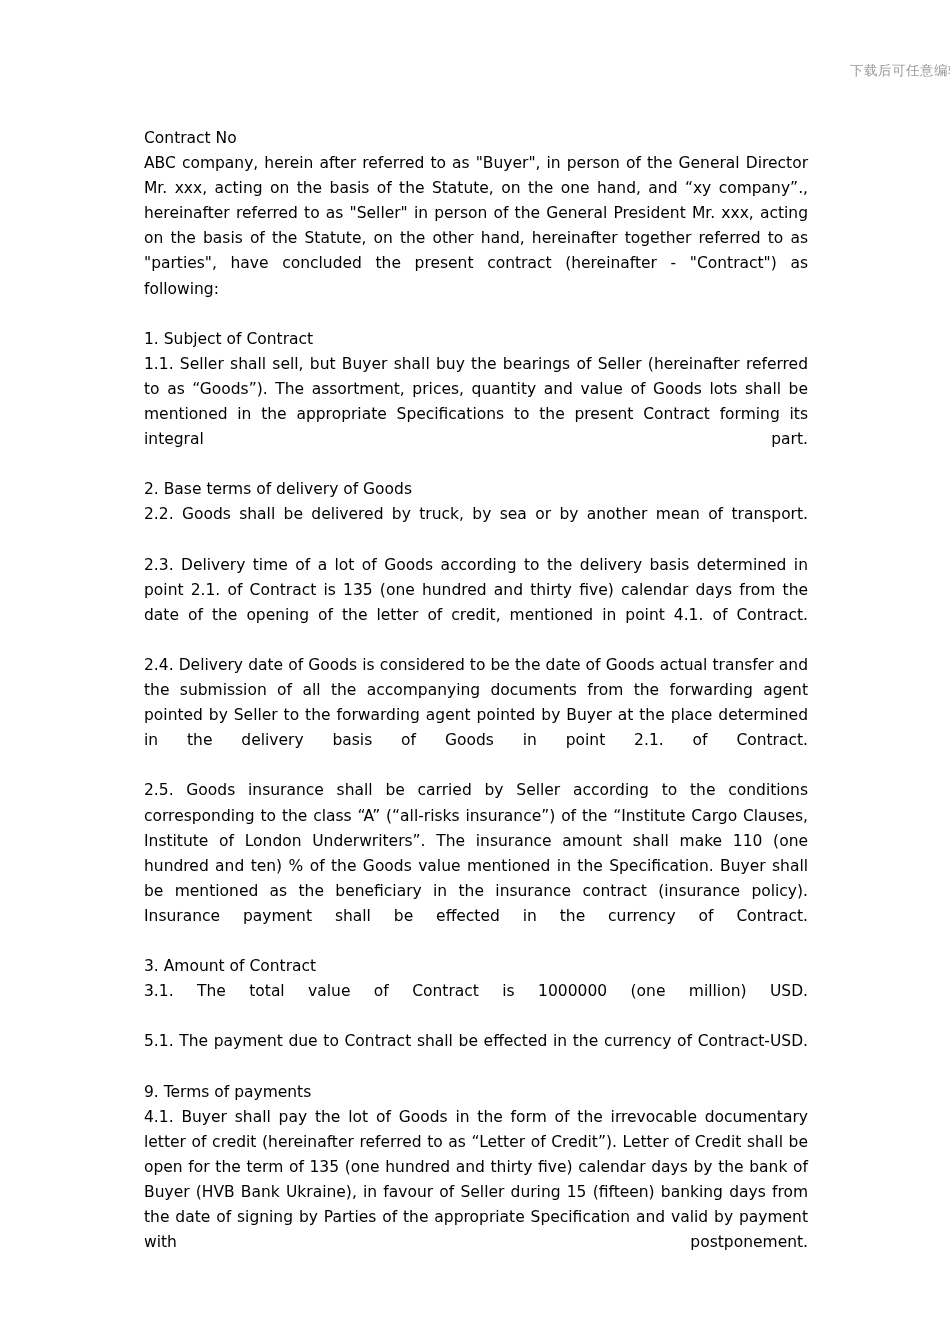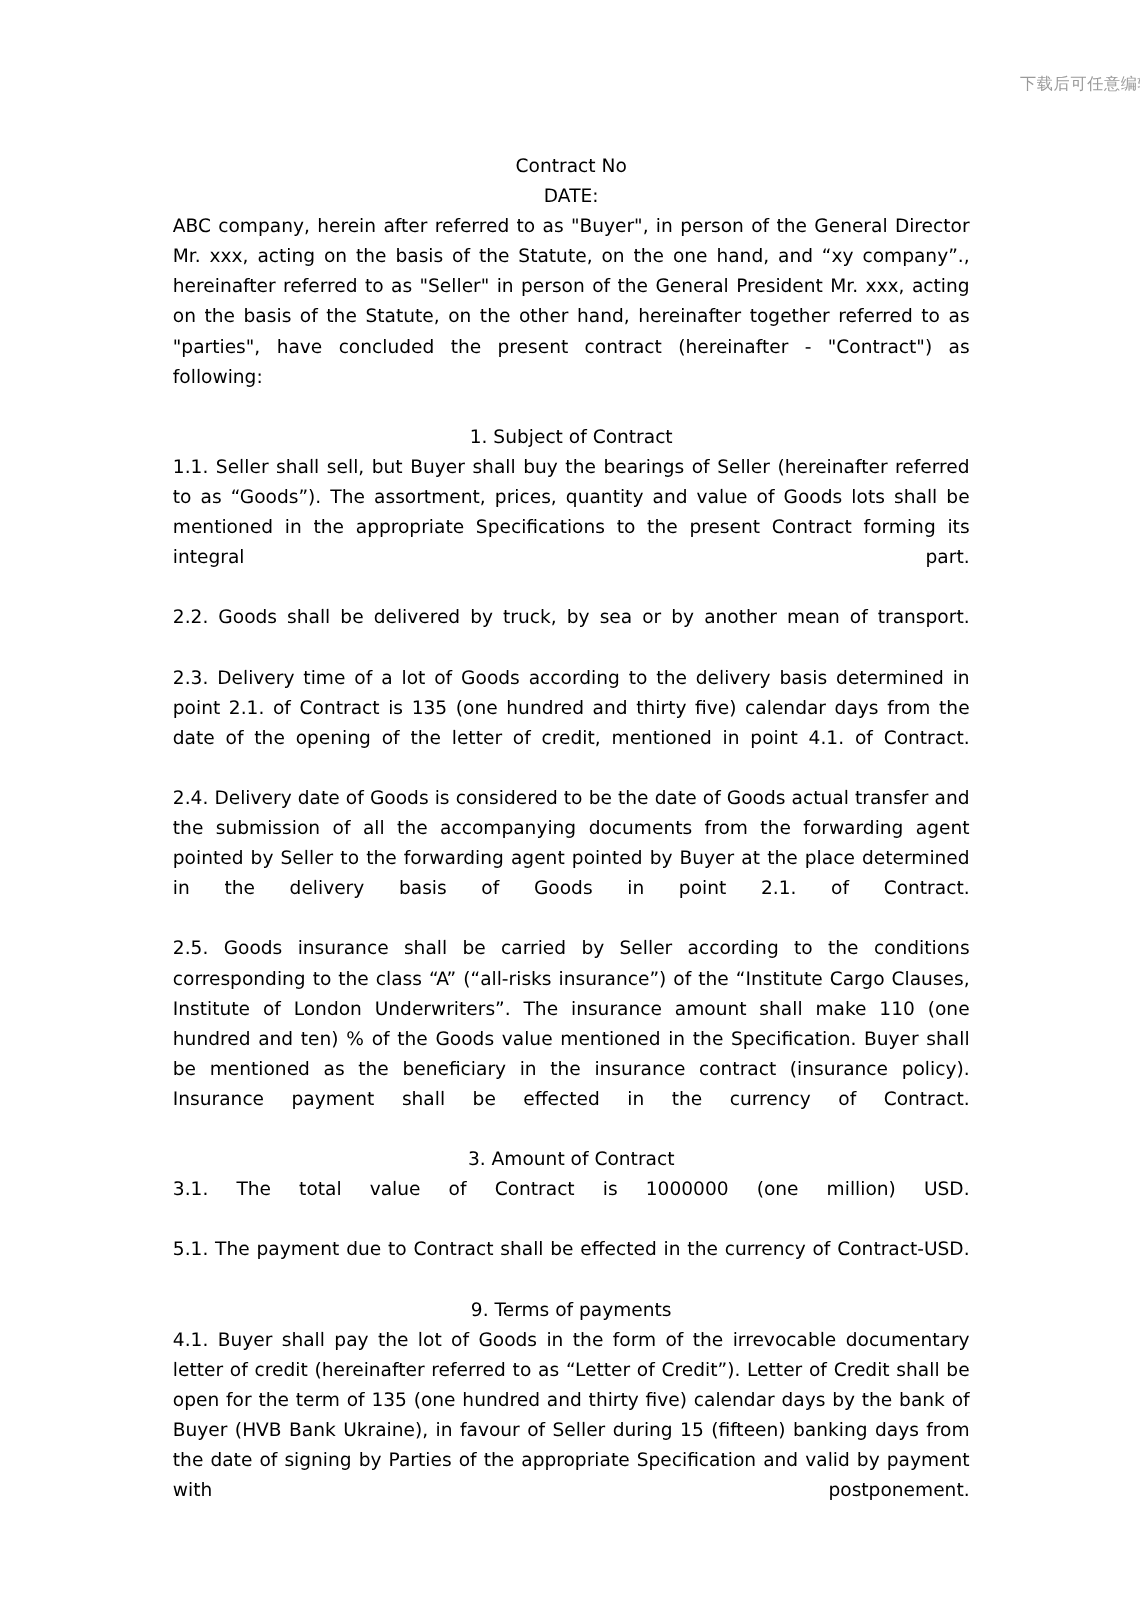--- a/index.html
+++ b/index.html
@@ -50,21 +50,21 @@
     font-size: 15.5px;
     line-height: 25.1px;
     text-align: justify;
     text-justify: inter-word;
     color: #000000;
     word-spacing: 0px;
   }
 
   
   .para.flush {
-    text-align: center;
+    text-align: left;
   }
 
   
   .para::after {
     content: "";
     display: inline-block;
     width: 100%;
     height: 0;
   }
   .para.flush::after {
@@ -73,24 +73,24 @@
 </style>
 </head>
 <body>
 
 <div class="page">
 
   <div class="page-header">下载后可任意编辑</div>
 
   <div class="doc-body">
       <p class="para flush">Contract No</p>
-      <p class="para flush">DATE:</p>
       <p class="para">ABC company, herein after referred to as "Buyer", in person of the General Director Mr. xxx, acting on the basis of the Statute, on the one hand, and “xy company”., hereinafter referred to as "Seller" in person of the General President Mr. xxx, acting on the basis of the Statute, on the other hand, hereinafter together referred to as "parties", have concluded the present contract (hereinafter - "Contract") as following:</p>
       <p class="para flush">1. Subject of Contract</p>
       <p class="para">1.1. Seller shall sell, but Buyer shall buy the bearings of Seller (hereinafter referred to as “Goods”). The assortment, prices, quantity and value of Goods lots shall be mentioned in the appropriate Specifications to the present Contract forming its integral part.</p>
+      <p class="para flush">2. Base terms of delivery of Goods</p>
       <p class="para">2.2. Goods shall be delivered by truck, by sea or by another mean of transport.</p>
       <p class="para">2.3. Delivery time of a lot of Goods according to the delivery basis determined in point 2.1. of Contract is 135 (one hundred and thirty five) calendar days from the date of the opening of the letter of credit, mentioned in point 4.1. of Contract.</p>
       <p class="para">2.4. Delivery date of Goods is considered to be the date of Goods actual transfer and the submission of all the accompanying documents from the forwarding agent pointed by Seller to the forwarding agent pointed by Buyer at the place determined in the delivery basis of Goods in point 2.1. of Contract.</p>
       <p class="para">2.5. Goods insurance shall be carried by Seller according to the conditions corresponding to the class “A” (“all-risks insurance”) of the “Institute Cargo Clauses, Institute of London Underwriters”. The insurance amount shall make 110 (one hundred and ten) % of the Goods value mentioned in the Specification. Buyer shall be mentioned as the beneficiary in the insurance contract (insurance policy). Insurance payment shall be effected in the currency of Contract.</p>
       <p class="para flush">3. Amount of Contract</p>
       <p class="para">3.1. The total value of Contract is 1000000 (one million) USD.</p>
       <p class="para">5.1. The payment due to Contract shall be effected in the currency of Contract-USD.</p>
       <p class="para flush">9. Terms of payments</p>
       <p class="para">4.1. Buyer shall pay the lot of Goods in the form of the irrevocable documentary letter of credit (hereinafter referred to as “Letter of Credit”). Letter of Credit shall be open for the term of 135 (one hundred and thirty five) calendar days by the bank of Buyer (HVB Bank Ukraine), in favour of Seller during 15 (fifteen) banking days from the date of signing by Parties of the appropriate Specification and valid by payment with postponement.</p>
     </div>

